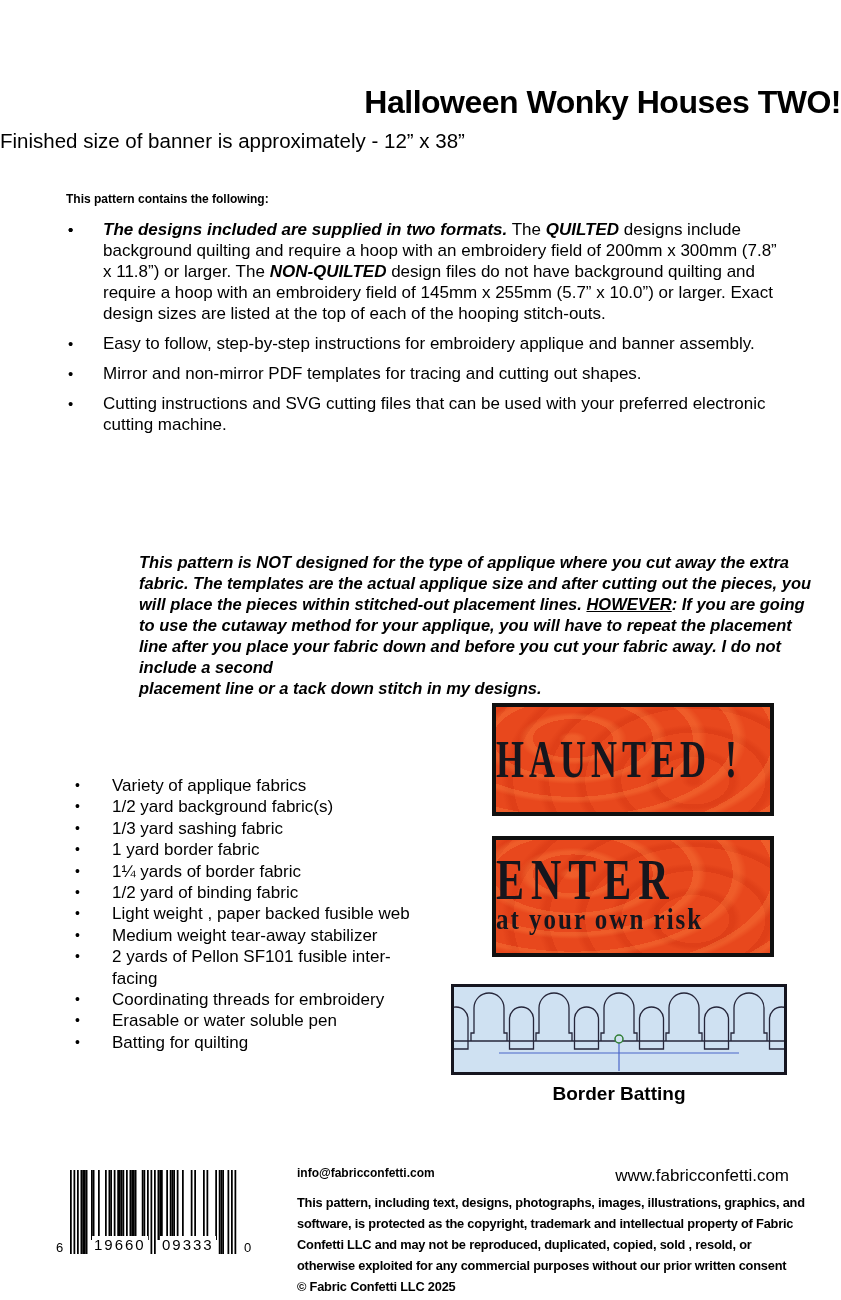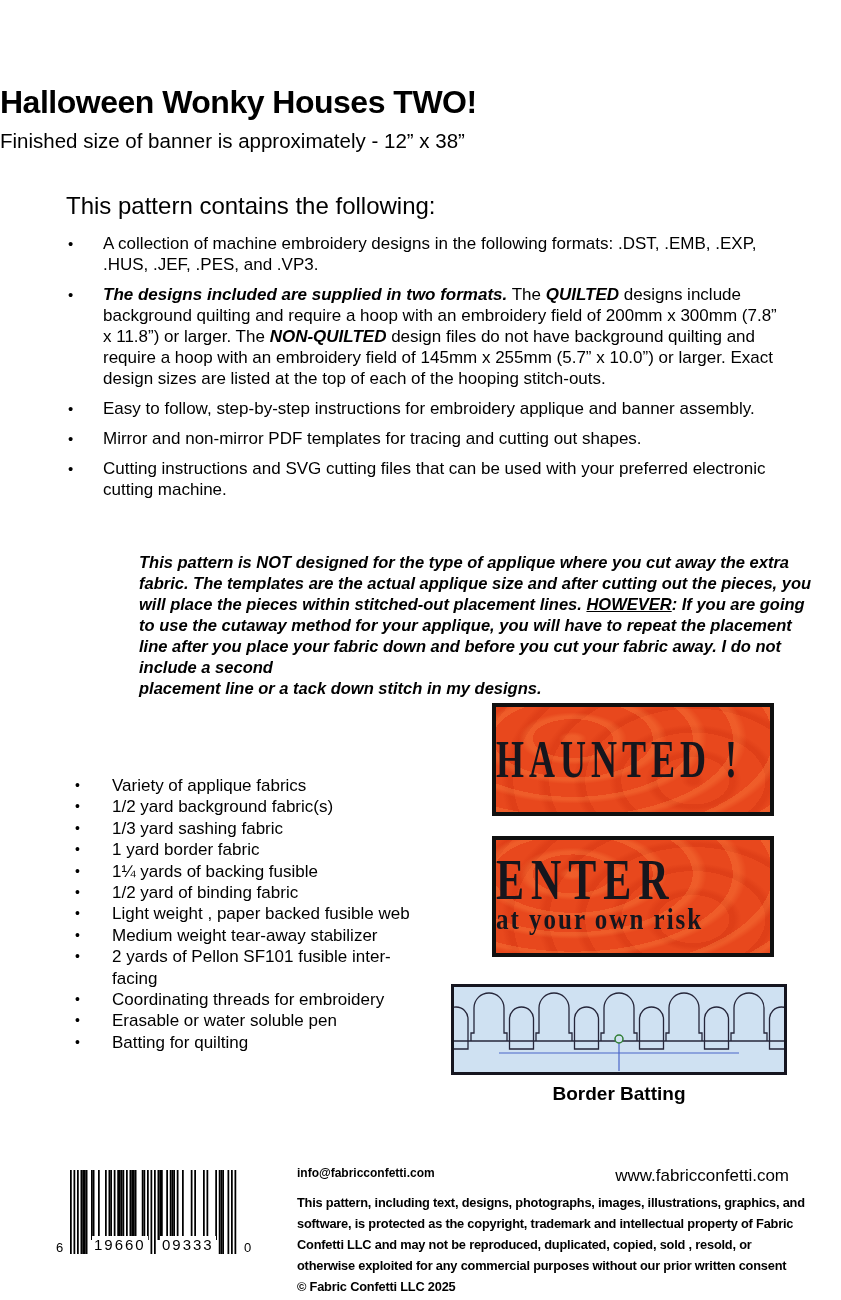--- a/index.html
+++ b/index.html
@@ -5,30 +5,30 @@
   * { box-sizing: border-box; }
   html,body { margin:0; padding:0; }
   body {
     width:841px; height:1300px; position:relative;
     background:#ffffff; color:#000;
     font-family:"Liberation Sans", sans-serif;
     overflow:hidden;
   }
   .page-title {
     position:absolute; top:84px; left:0; width:100%;
-    text-align:left; font-size:32px; font-weight:700; letter-spacing:-0.5px;
+    text-align:right; font-size:32px; font-weight:700; letter-spacing:-0.5px;
   }
   .page-subtitle {
     position:absolute; top:129px; left:0; width:100%;
     text-align:left; font-size:20.5px; font-weight:400;
   }
   .section-pattern {
     position:absolute; left:66px; top:192px; width:714px;
   }
-  .sec-heading { font-size:24px; font-weight:400; margin:0 0 13px 0; }
+  .sec-heading { font-size:12px; font-weight:700; margin:0 0 13px 0; }
   ul.blist { list-style:none; margin:0; padding:0; }
   ul.blist > li {
     position:relative; padding-left:37px;
     font-size:17px; line-height:21px; margin-bottom:9px;
   }
   ul.blist .dot { position:absolute; left:2px; top:0; font-size:15px; }
   .bi { font-weight:700; font-style:italic; }
   .note-block {
     position:absolute; left:103px; top:552px; width:678px;
     font-size:16.5px; line-height:21px;
@@ -92,21 +92,20 @@
 <body>
 
 <div class="page-title">Halloween Wonky Houses TWO!</div>
 <div class="page-subtitle">Finished size of banner is approximately - 12” x 38”</div>
 
 <div class="section-pattern">
   <h2 class="sec-heading">This pattern contains the following:</h2>
   <ul class="blist">
     <li>
       <span class="dot">•</span>
-      <span>A collection of machine embroidery designs in the following formats: .DST, .EMB, .EXP, .HUS, .JEF, .PES, and .VP3.</span>
     </li>
     <li>
       <span class="dot">•</span>
       <span class="bi">The designs included are supplied in two formats.</span><span> The </span><span class="bi">QUILTED</span><span> designs include background quilting and require a hoop with an embroidery field of 200mm x 300mm (7.8” x 11.8”) or larger.  The </span><span class="bi">NON-QUILTED</span><span> design files do not have background quilting and require a hoop with an embroidery field of 145mm x 255mm (5.7” x 10.0”) or larger. Exact design sizes are listed at the top of each of the hooping stitch-outs.</span>
     </li>
     <li>
       <span class="dot">•</span>
       <span>Easy to follow, step-by-step instructions for embroidery applique and banner assembly.</span>
     </li>
     <li>
@@ -124,21 +123,21 @@
   <span>This pattern is NOT designed for the type of applique where you cut away the extra fabric. The templates are the actual applique size and after cutting out the pieces, you will place the pieces within stitched-out placement lines. </span><span class="uline">HOWEVER</span><span>: If you are going to use the cutaway method for your applique, you will have to repeat the placement line after you place your fabric down and before you cut your fabric away.   I do not include a second</span><br>
   <span>placement line or a tack down stitch in my designs.</span>
 </div>
 
 <div class="section-materials">
   <ul class="blist mlist">
     <li><span class="dot">•</span><span>Variety of applique fabrics</span></li>
     <li><span class="dot">•</span><span>1/2 yard background fabric(s)</span></li>
     <li><span class="dot">•</span><span>1/3 yard sashing fabric</span></li>
     <li><span class="dot">•</span><span>1 yard border fabric</span></li>
-    <li><span class="dot">•</span><span>1¼  yards of backing fusible</span></li>
+    <li><span class="dot">•</span><span>1¼  yards of border fabric</span></li>
     <li><span class="dot">•</span><span>1/2 yard of binding fabric</span></li>
     <li><span class="dot">•</span><span>Light weight , paper backed fusible web</span></li>
     <li><span class="dot">•</span><span>Medium weight tear-away stabilizer</span></li>
     <li><span class="dot">•</span><span>2 yards of Pellon SF101 fusible inter-facing</span></li>
     <li><span class="dot">•</span><span>Coordinating threads for embroidery</span></li>
     <li><span class="dot">•</span><span>Erasable or water soluble pen</span></li>
     <li><span class="dot">•</span><span>Batting for quilting</span></li>
   </ul>
 </div>
 

